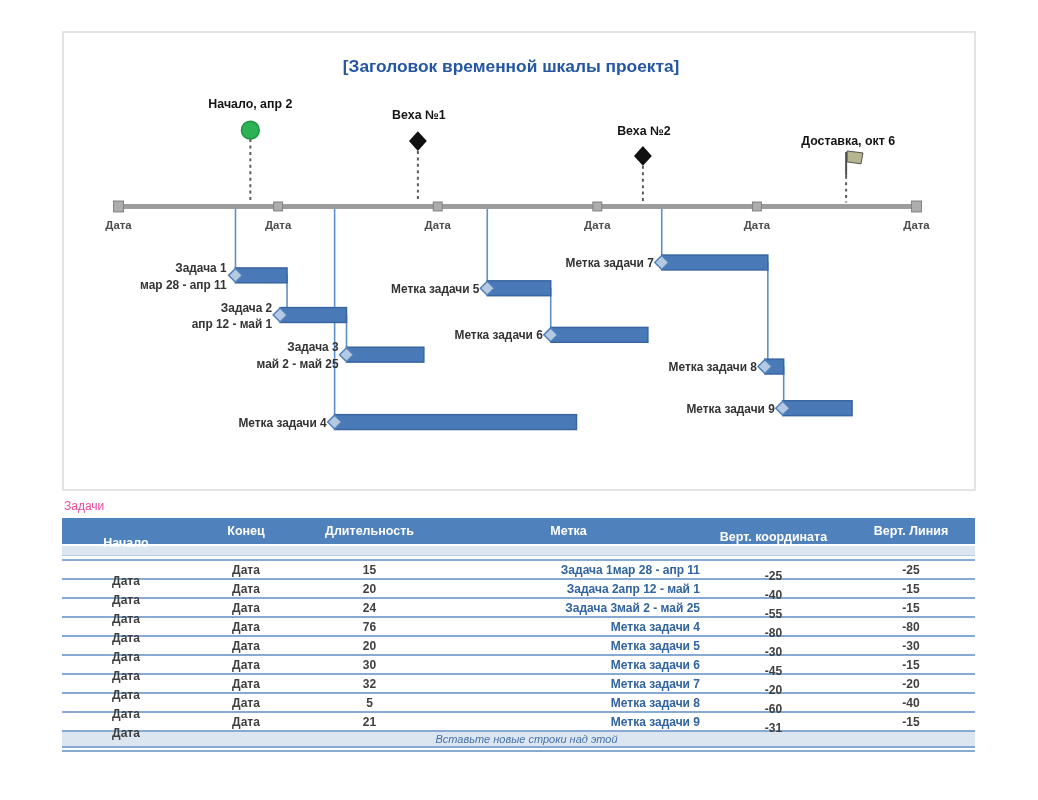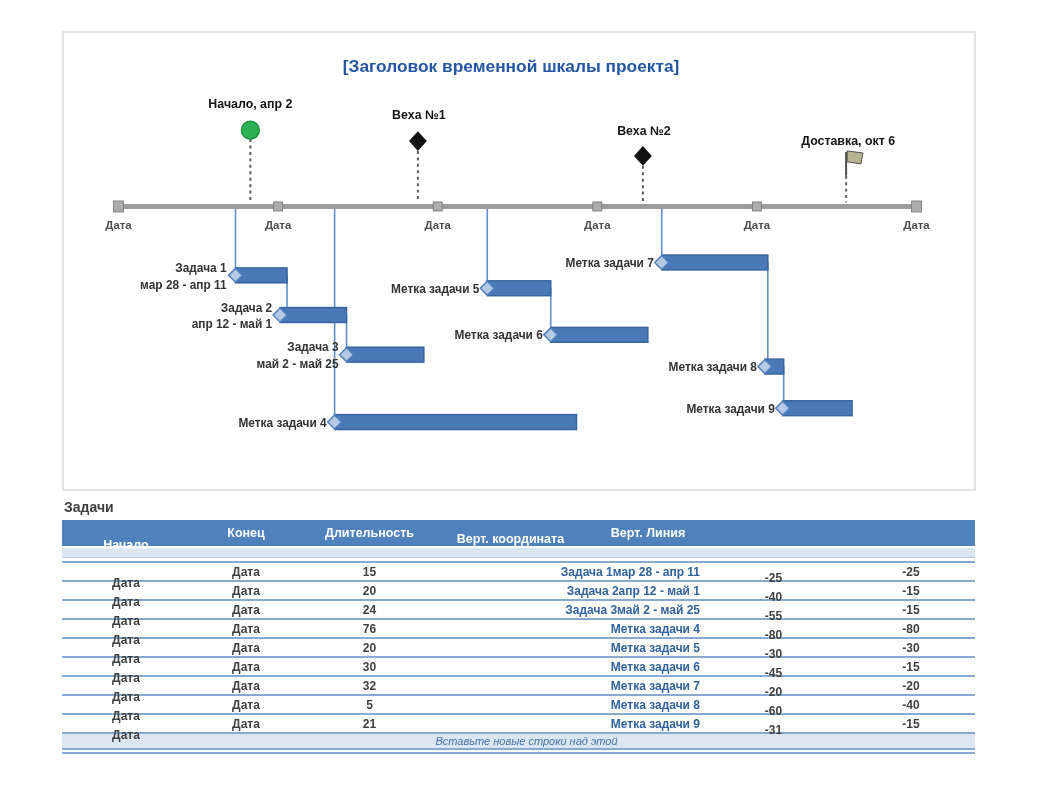--- a/index.html
+++ b/index.html
@@ -15,21 +15,21 @@
   }
   .chart-box svg { position:absolute; left:0; top:0; }
   svg text { font-family:"Liberation Sans", sans-serif; }
   .svg-title { font-size:17.5px; font-weight:bold; fill:#2456a4; }
   .ms-label { font-size:12.5px; font-weight:bold; fill:#141414; }
   .axis-label { font-size:11.5px; font-weight:bold; fill:#4d4d4d; }
   .task-label { font-size:12px; font-weight:bold; fill:#333333; }
 
   
   .tasks-section { position:absolute; left:62px; top:499px; width:913px; }
-  .section-title { font-size:14px; font-weight:bold; color:#404040; margin:0 0 5px 2px; }
+  .section-title { font-size:12px; font-weight:normal; color:#ec4899; margin:0 0 5px 2px; }
 
   .thead { display:flex; height:26px; background:#4f81bd; color:#ffffff;
            font-size:12.5px; font-weight:bold; align-items:center; }
   .thead .cell { text-align:center; }
 
   .band { height:10px; background:#dce6f1; margin:2px 0 3px 0; border-bottom:1px solid #b8cce4; }
 
   .tbody { border-top:2px solid #87aad2; }
   .trow { display:flex; height:19px; align-items:center; border-bottom:2px solid #87aad2;
           background:#ffffff; font-size:12px; }
@@ -150,20 +150,21 @@
     </svg>
   </div>
 
   <div class="tasks-section">
     <div class="section-title">Задачи</div>
 
     <div class="thead">
       <div class="cell c0">Начало</div>
       <div class="cell c1">Конец</div>
       <div class="cell c2">Длительность</div>
+      <div class="cell c3">Метка</div>
       <div class="cell c4">Верт. координата</div>
       <div class="cell c5">Верт. Линия</div>
     </div>
 
     <div class="band"></div>
 
     <div class="tbody">
         <div class="trow">
     <div class="cell c0 strong">Дата</div>
     <div class="cell c1 strong">Дата</div>

